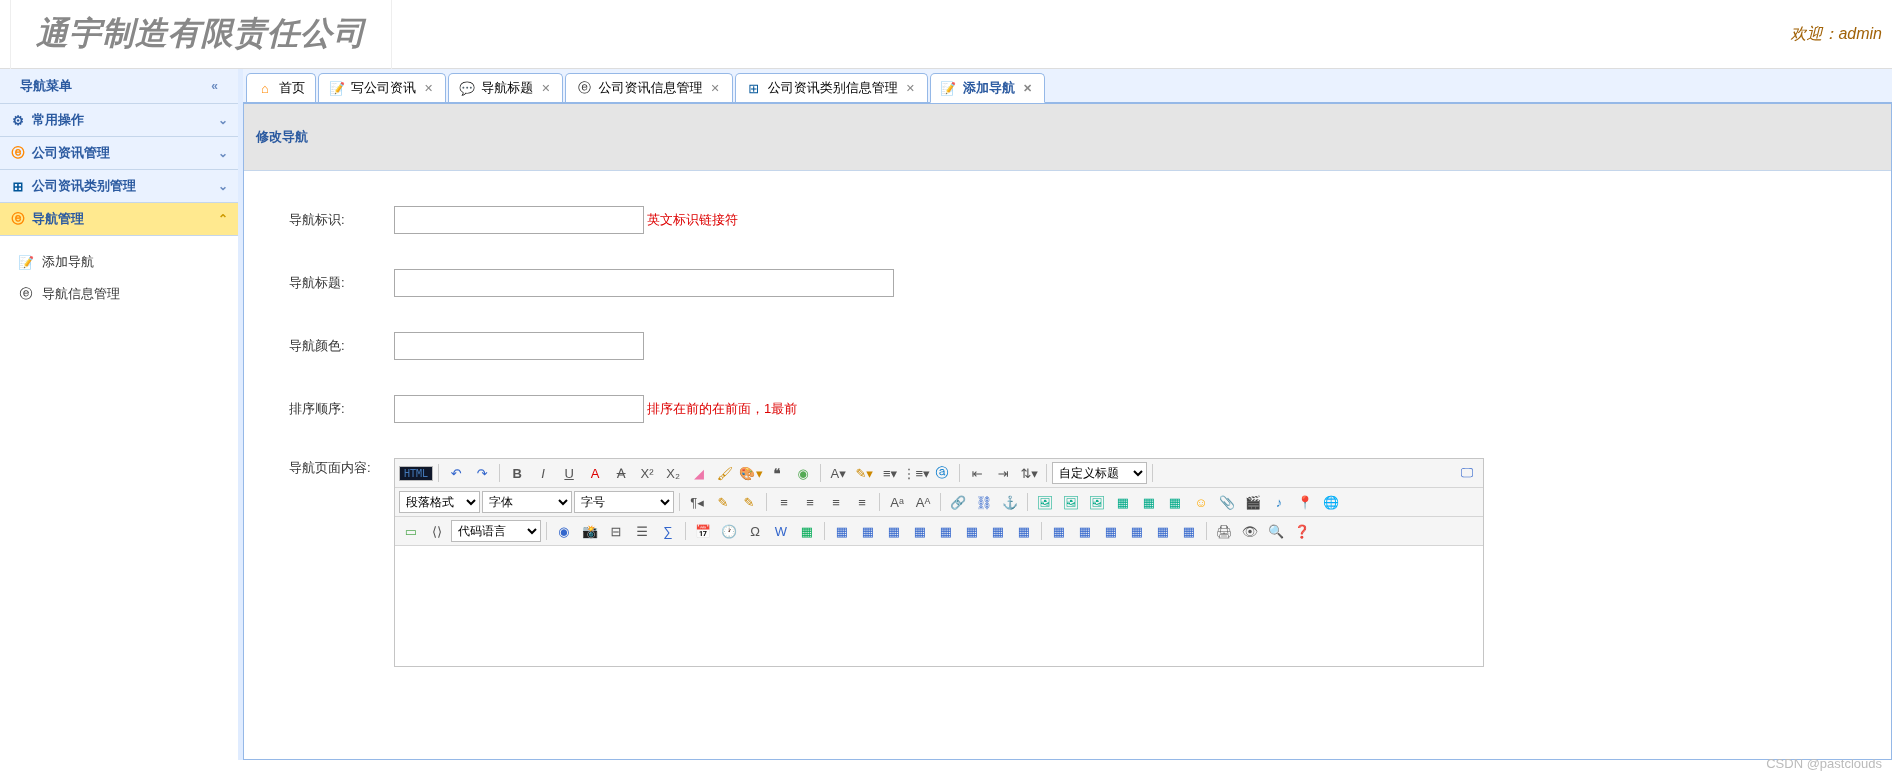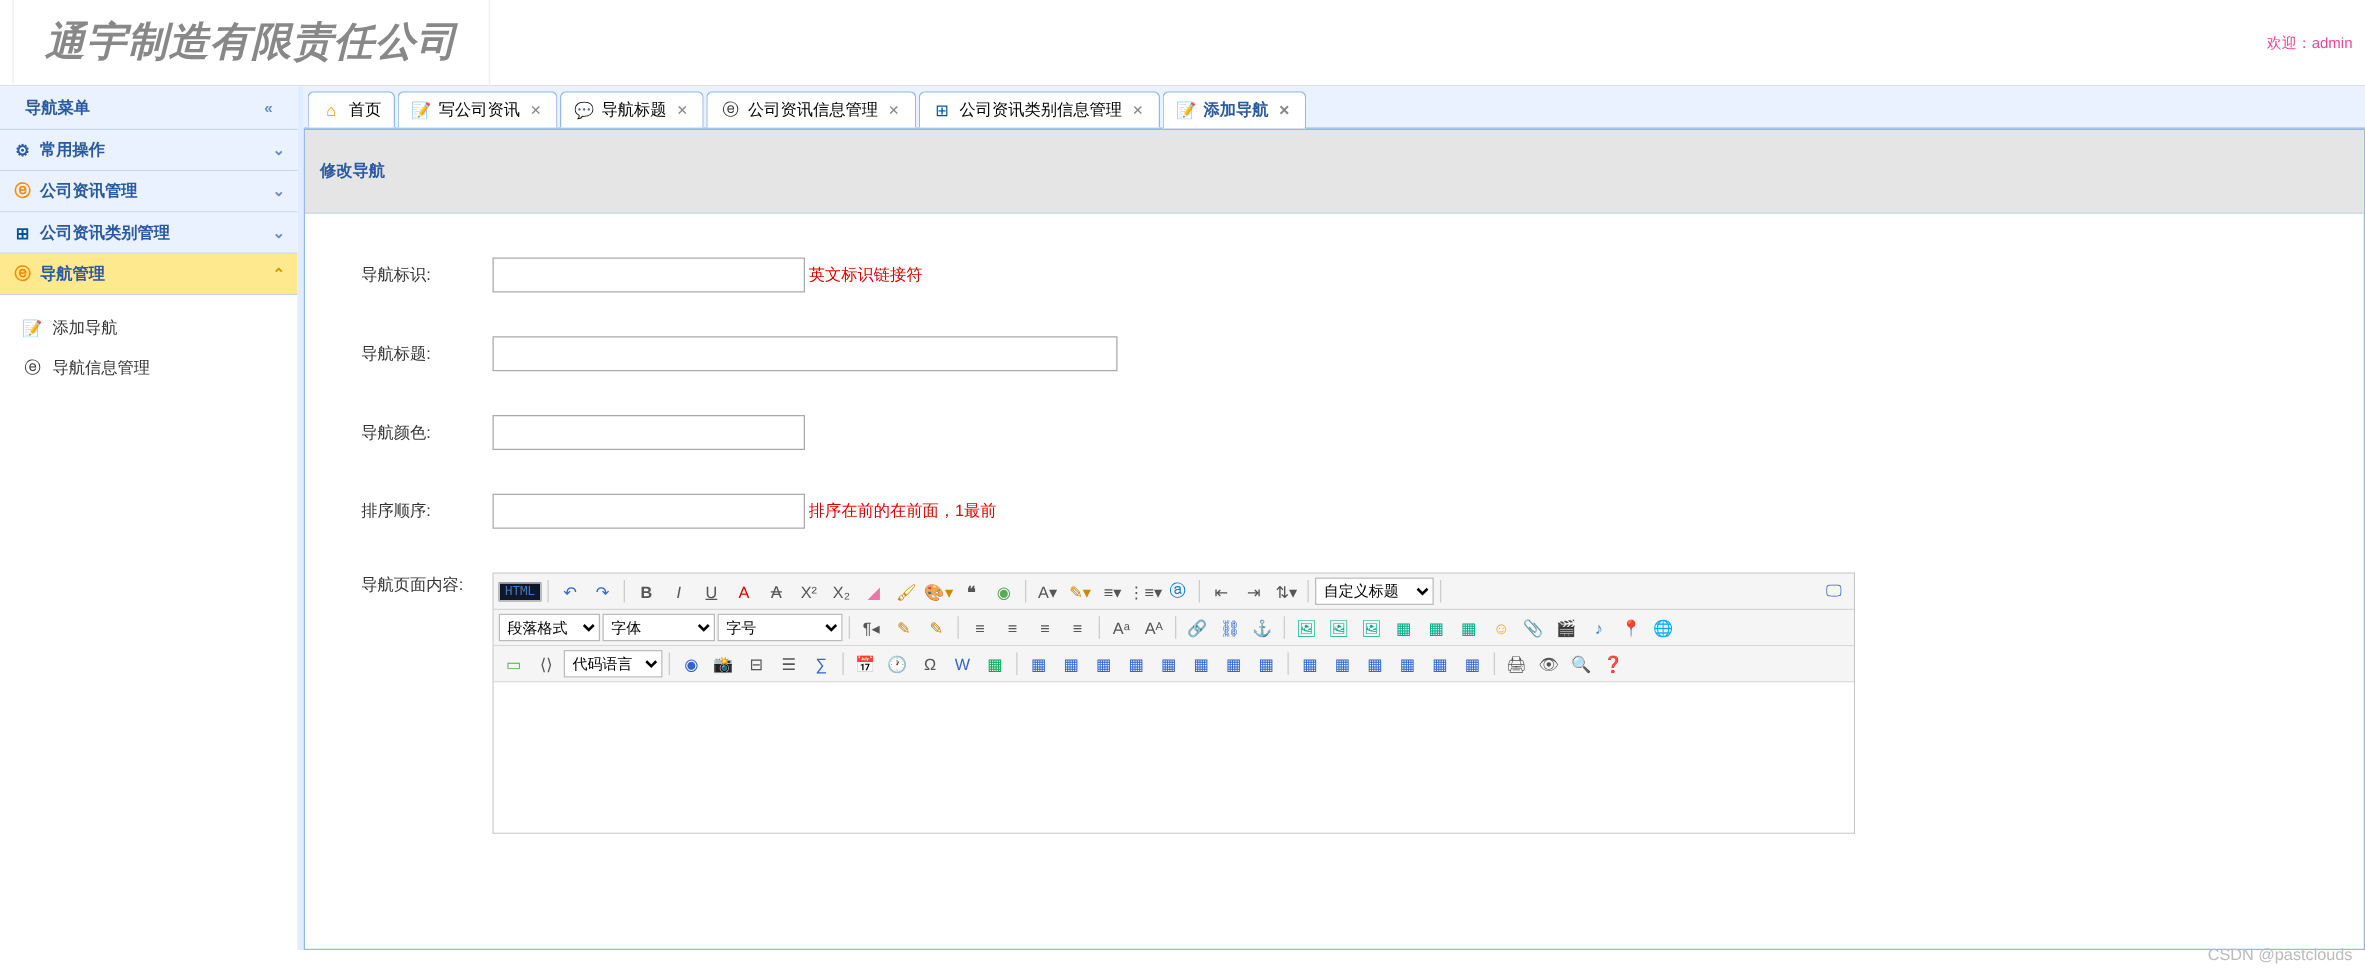--- a/index.html
+++ b/index.html
@@ -1,21 +1,21 @@
 <!DOCTYPE html>
 <html><head>
   <meta charset="utf-8">
   <style>
     * { margin: 0; padding: 0; box-sizing: border-box; }
     body { font-family: Arial, "Microsoft YaHei", sans-serif; font-size: 13px; background: #fff; overflow: hidden; }
     
     .header { display: flex; justify-content: space-between; align-items: center; height: 69px; padding: 0 10px; border-bottom: 1px solid #ddd; }
     .logo-area { border: 1px solid #eee; padding: 15px 25px; }
     .company-name { font-size: 32px; font-weight: bold; color: #888; font-style: italic; letter-spacing: 1px; }
-    .welcome { font-size: 12px; color: #ec4899; }
+    .welcome { font-size: 16px; color: #a16207; font-style: italic; }
     
     .main { display: flex; height: calc(100vh - 85px); }
     
     .sidebar { width: 243px; border-right: 5px solid #e0ecff; background: #fff; }
     .sb-header { background: #eaf2ff; border-bottom: 1px solid #c5d6eb; padding: 8px 20px; font-weight: bold; color: #2b5aa0; display: flex; justify-content: space-between; align-items: center; }
     .sb-item { background: #eaf2ff; border-bottom: 1px solid #c5d6eb; padding: 7px 10px; font-weight: bold; color: #2b5aa0; display: flex; justify-content: space-between; align-items: center; cursor: pointer; }
     .sb-item.active { background: #ffe98f; }
     .sb-item-left { display: flex; align-items: center; gap: 6px; }
     .sb-sub { padding: 10px 0; }
     .sb-sub-item { padding: 7px 18px; display: flex; align-items: center; gap: 8px; cursor: pointer; color: #333; }
@@ -243,21 +243,21 @@
               <span class="ed-btn" style="color:#fa0">☺</span>
               <span class="ed-btn" style="color:#888">📎</span>
               <span class="ed-btn" style="color:#333">🎬</span>
               <span class="ed-btn" style="color:#38c">♪</span>
               <span class="ed-btn" style="color:#c80">📍</span>
               <span class="ed-btn" style="color:#0a8">🌐</span>
             </div>
             <div class="editor-toolbar">
               <span class="ed-btn" style="color:#5a5">▭</span>
               <span class="ed-btn">⟨⟩</span>
-              <select class="ed-select" style="width:79px"><option>代码语言</option></select>
+              <select class="ed-select" style="width:90px"><option>代码语言</option></select>
               <span class="ed-sep"></span>
               <span class="ed-btn" style="color:#36c">◉</span>
               <span class="ed-btn">📸</span>
               <span class="ed-btn">⊟</span>
               <span class="ed-btn">☰</span>
               <span class="ed-btn" style="color:#36c">∑</span>
               <span class="ed-sep"></span>
               <span class="ed-btn" style="color:#c33">📅</span>
               <span class="ed-btn" style="color:#36c">🕐</span>
               <span class="ed-btn">Ω</span>

